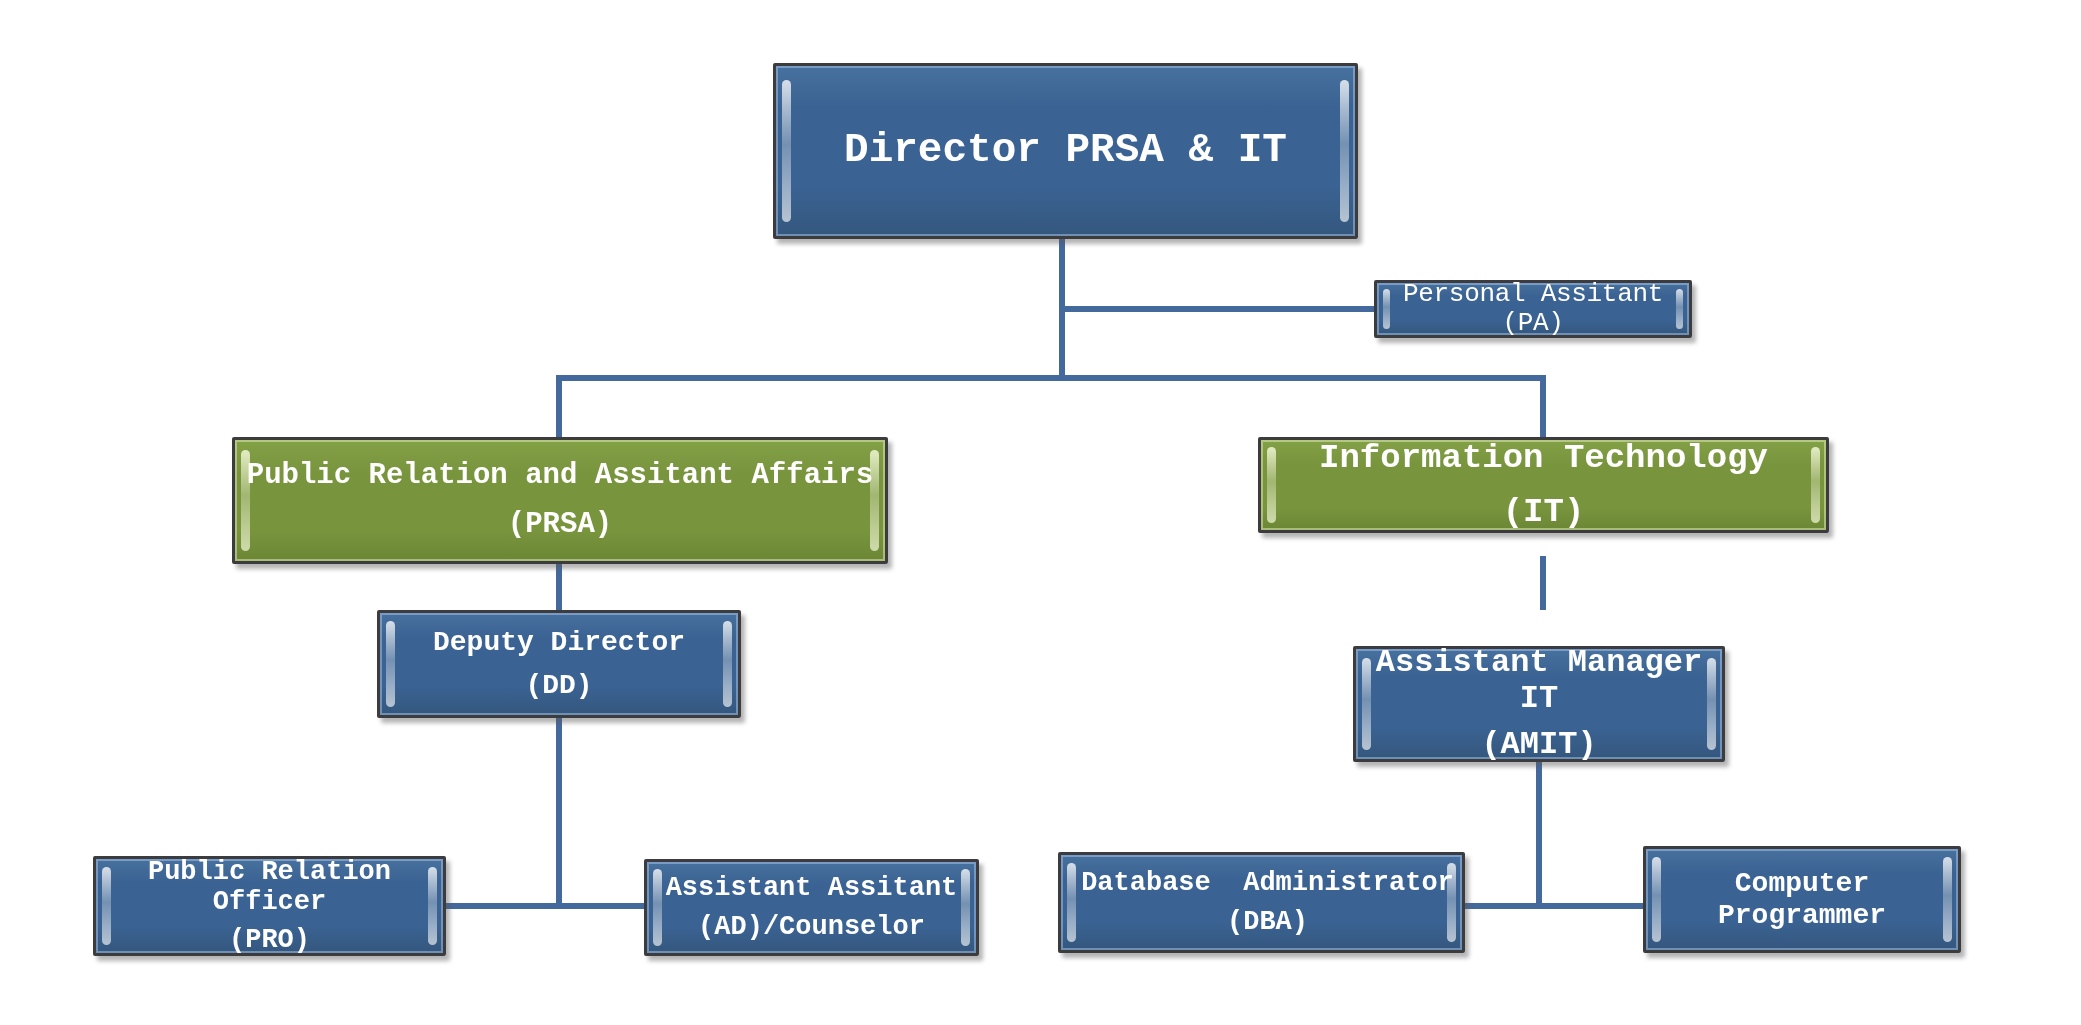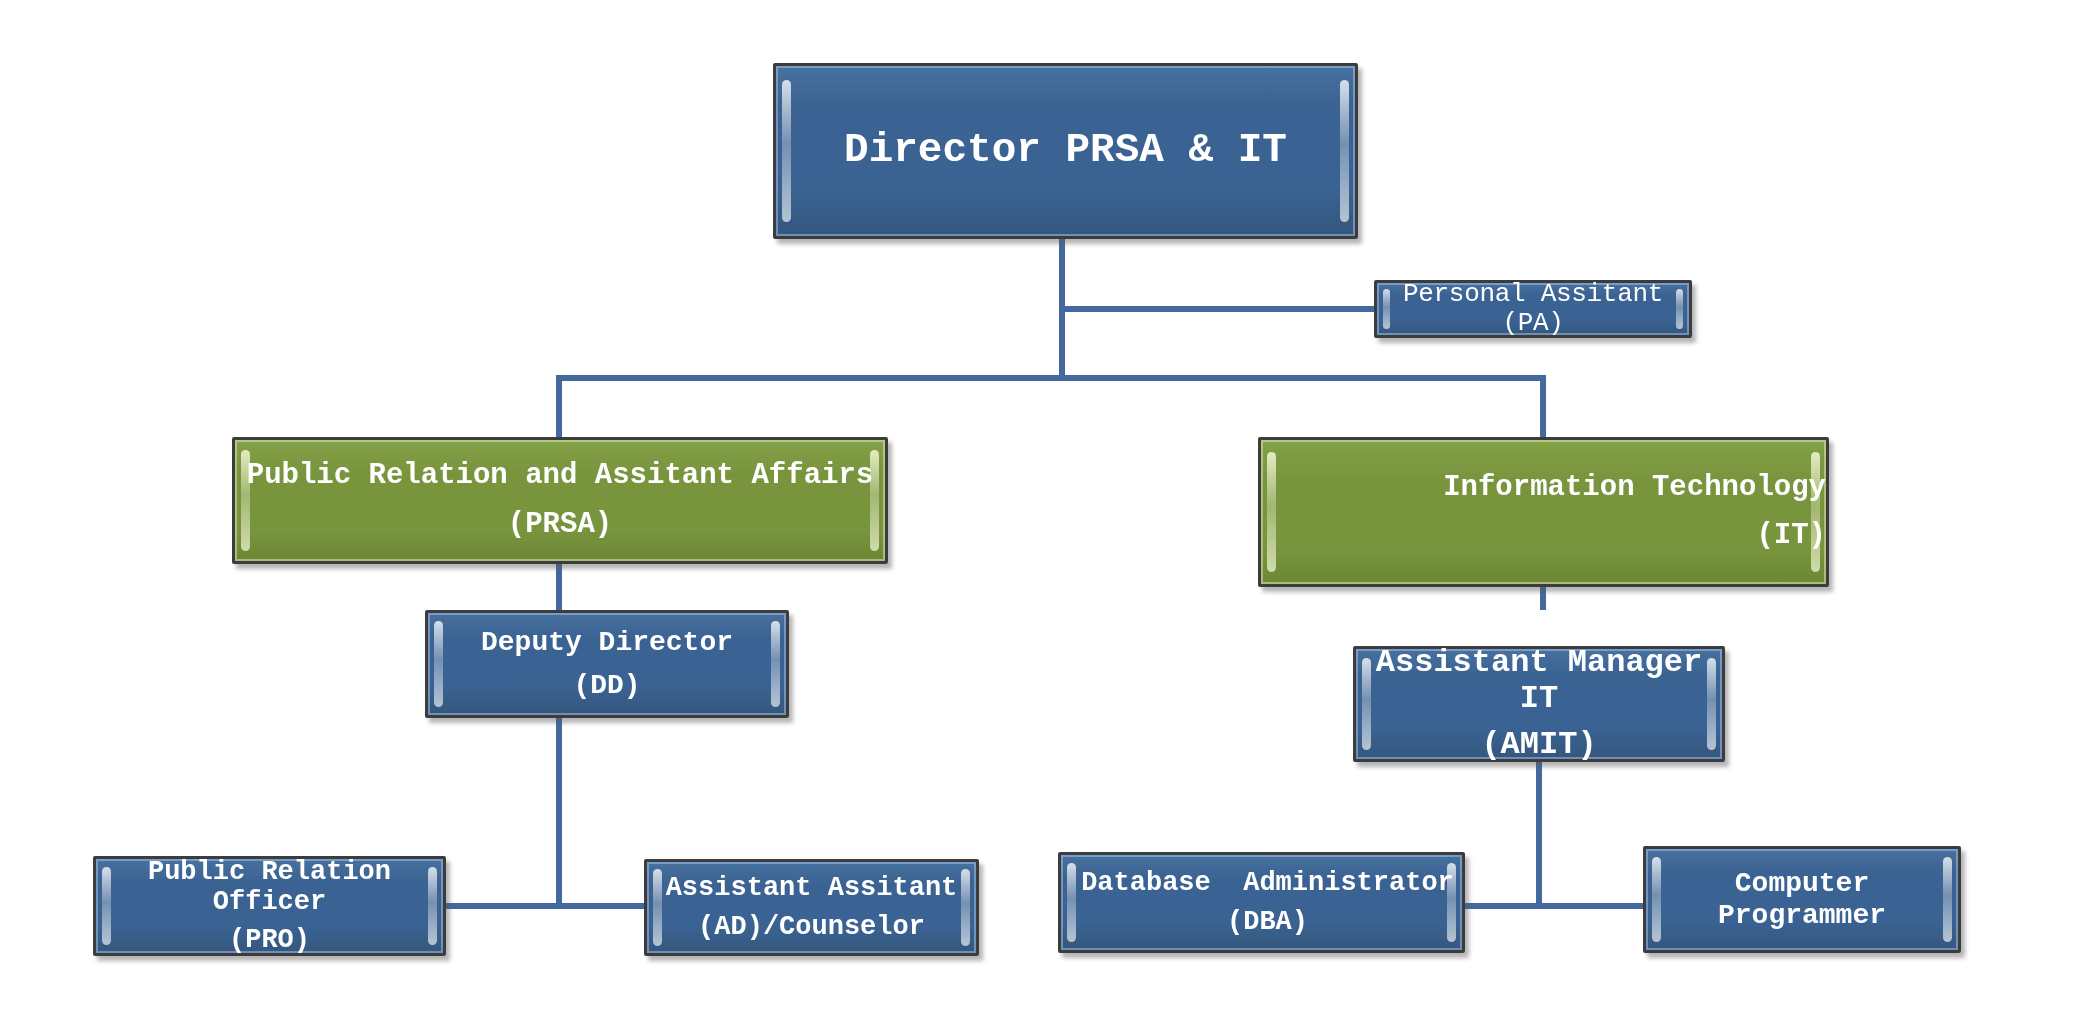--- a/index.html
+++ b/index.html
@@ -39,22 +39,22 @@
     background:linear-gradient(180deg,rgba(250,255,225,.95),rgba(250,255,225,.38) 45%,rgba(250,255,225,.8));
   }
   .node.small::before,.node.small::after{width:7px;top:12%;bottom:12%;}
 
   .bline{display:block;line-height:1.12;white-space:pre-wrap;}
 
   
   #n-director{left:773px;top:63px;width:585px;height:176px;font-size:41px;}
   #n-pa{left:1374px;top:280px;width:318px;height:58px;font-size:26px;font-weight:400;letter-spacing:-.3px;align-items:center;}
   #n-prsa{left:232px;top:437px;width:656px;height:127px;font-size:29px;gap:17px;}
-  #n-it{left:1258px;top:437px;width:571px;height:150px;font-size:29px;gap:15px;align-items:flex-end;}
-  #n-dd{left:377px;top:610px;width:364px;height:108px;font-size:28px;gap:12px;margin-left:48px;}
+  #n-it{left:1258px;top:437px;width:571px;height:96px;font-size:34px;gap:15px;}
+  #n-dd{left:377px;top:610px;width:364px;height:108px;font-size:28px;gap:12px;}
   #n-amit{left:1353px;top:646px;width:372px;height:116px;font-size:32px;gap:11px;}
   #n-pro{left:93px;top:856px;width:353px;height:100px;font-size:27px;gap:8px;}
   #n-ad{left:644px;top:859px;width:335px;height:97px;font-size:27px;gap:8px;}
   #n-dba{left:1058px;top:852px;width:407px;height:101px;font-size:27px;gap:8px;padding-left:12px;}
   #n-cp{left:1643px;top:846px;width:318px;height:107px;font-size:28px;}
 
   
   #c-trunk{left:1059px;top:239px;width:6px;height:142px;}
   #c-pa{left:1062px;top:306px;width:312px;height:6px;}
   #c-tee{left:556px;top:375px;width:990px;height:6px;}

